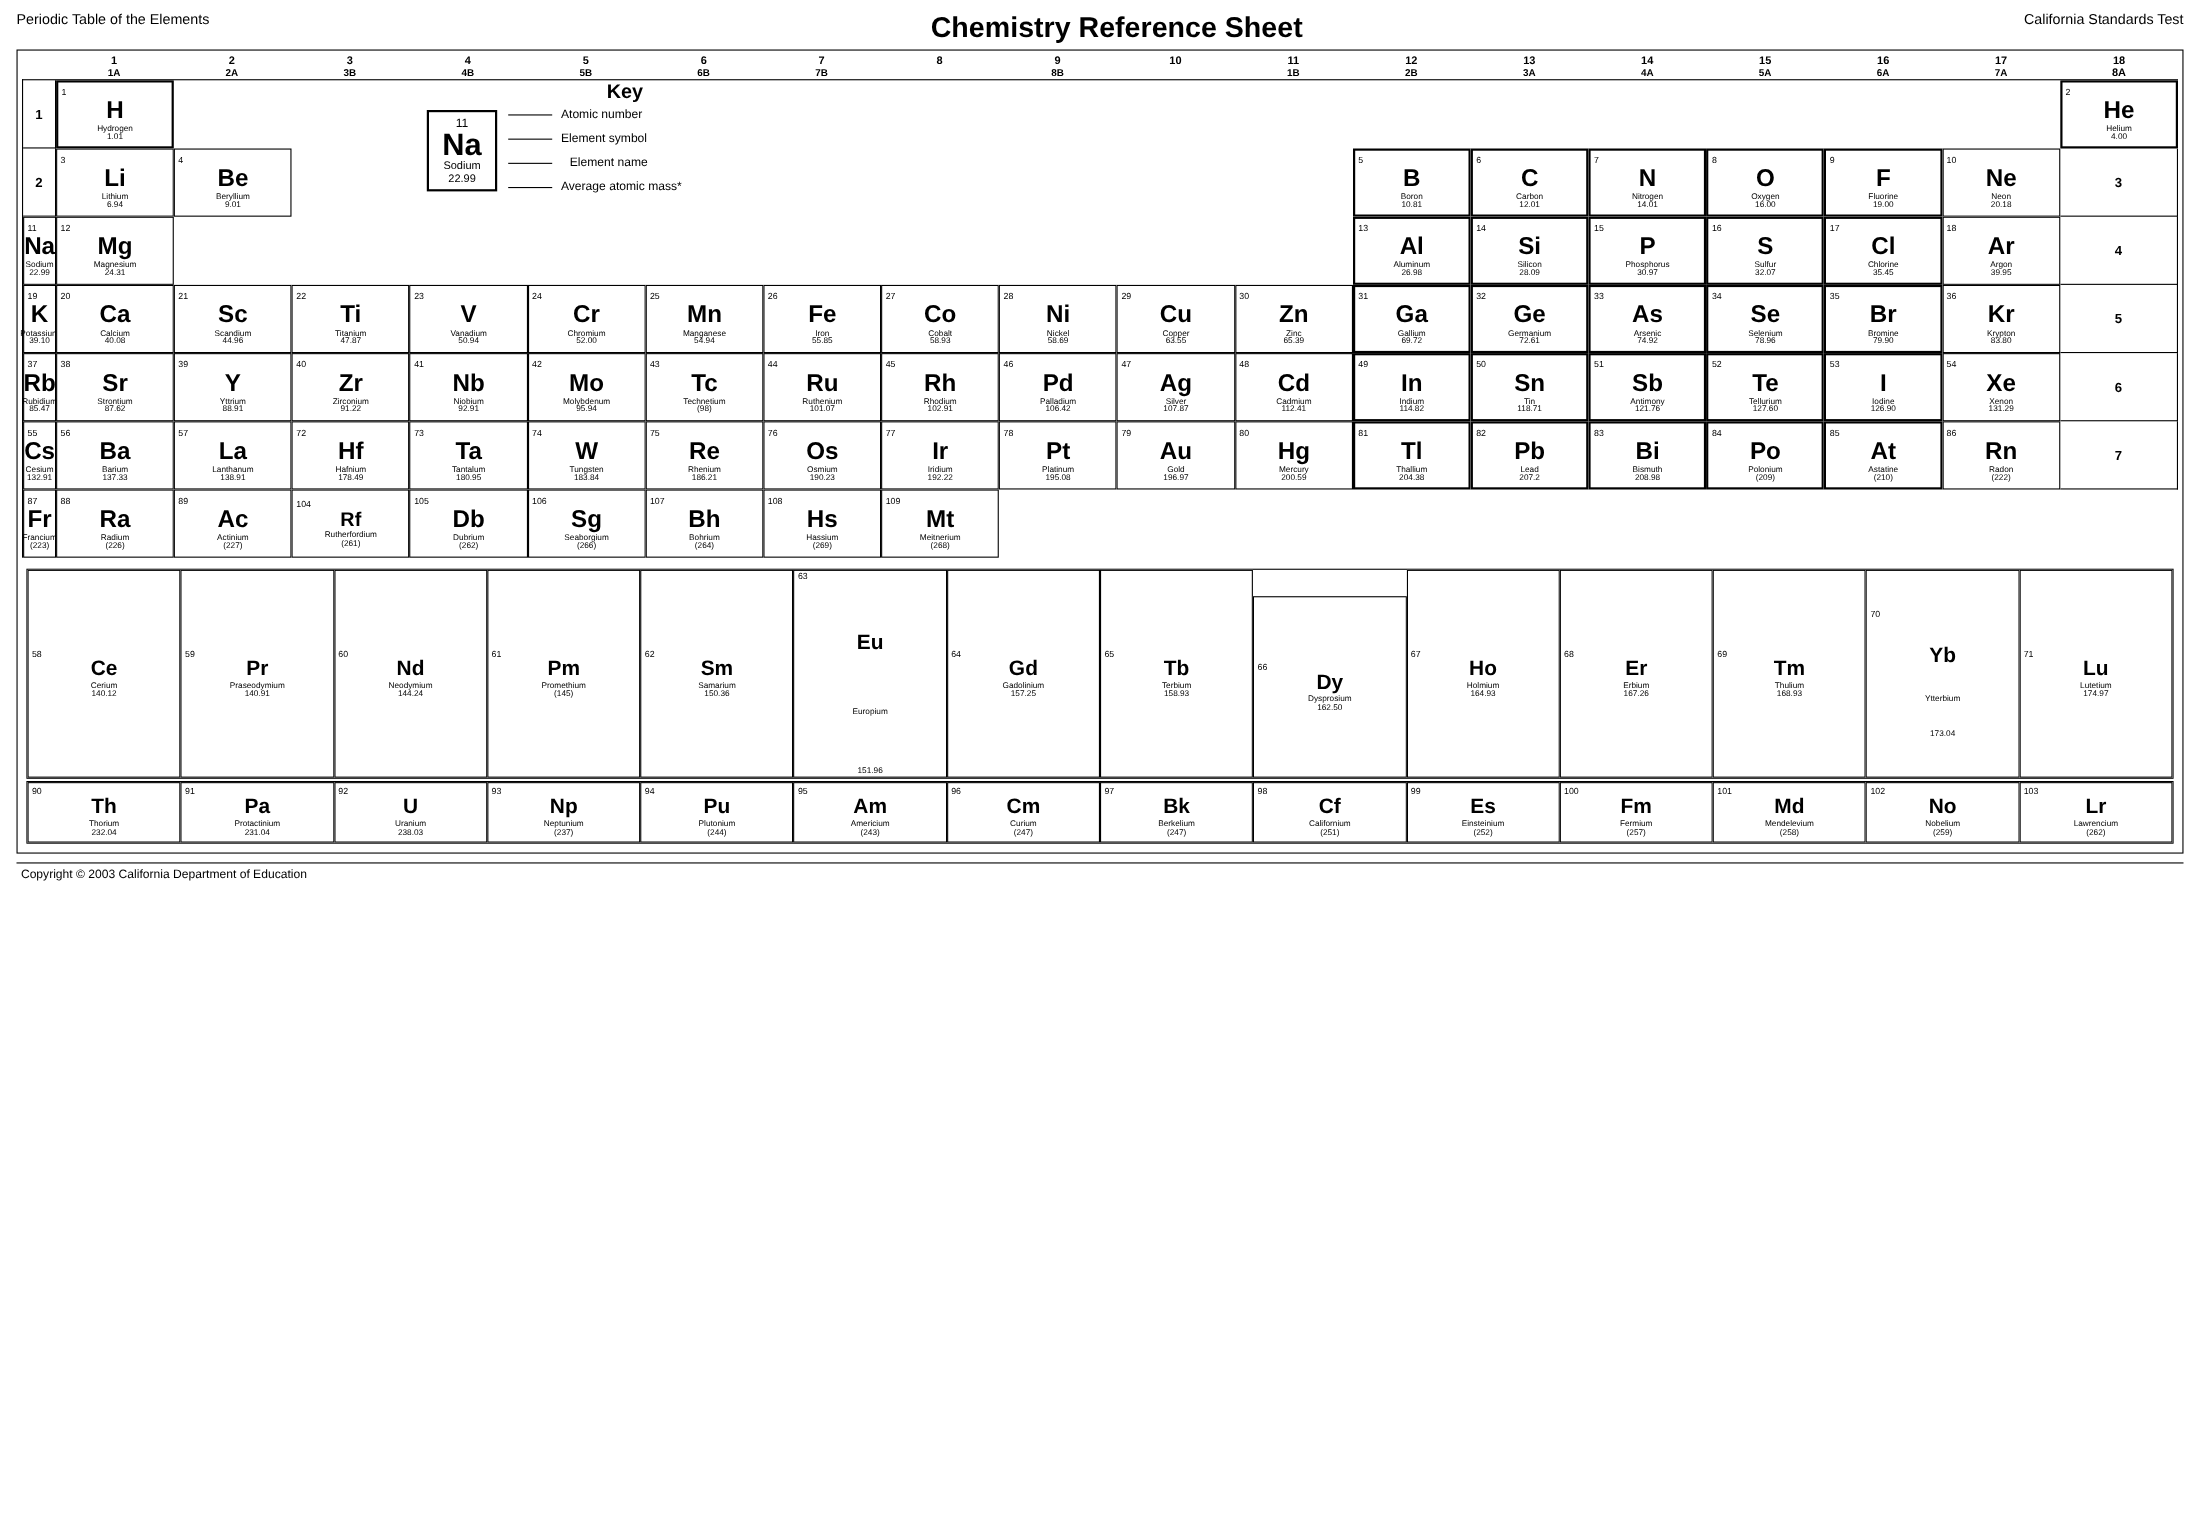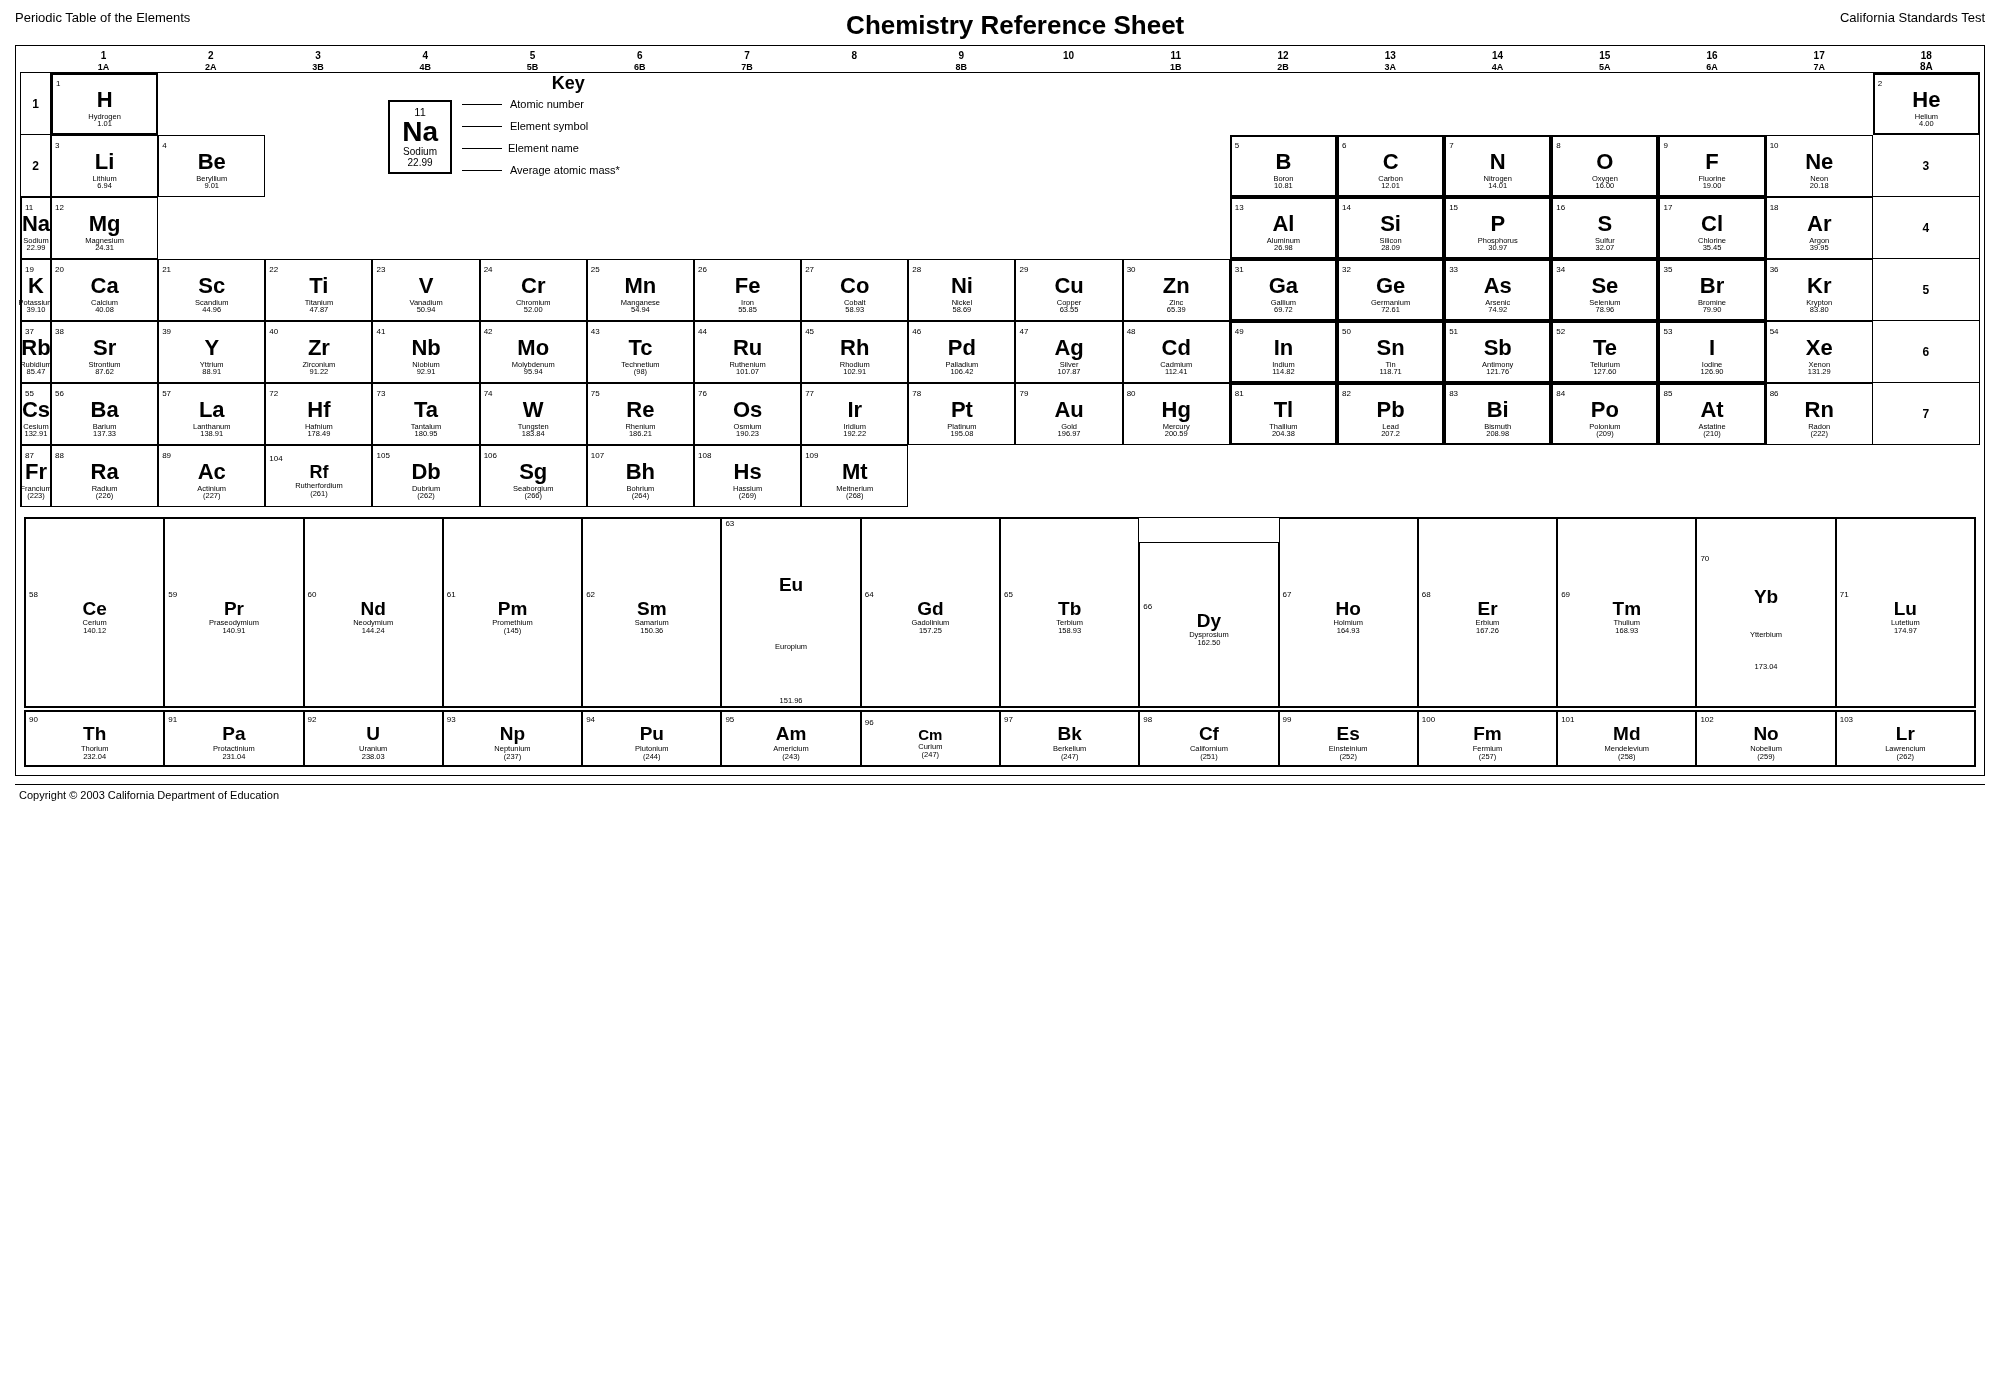--- a/index.html
+++ b/index.html
@@ -148,21 +148,21 @@
         </div>
         <div style="display:flex; flex-direction:column; gap:10px; font-size:11px;">
           <div style="display:flex; align-items:center; gap:4px;">
             <span style="display:inline-block; width:40px; border-bottom:1px solid #000; margin-right:4px;"></span>
             <span>Atomic number</span>
           </div>
           <div style="display:flex; align-items:center; gap:4px;">
             <span style="display:inline-block; width:40px; border-bottom:1px solid #000; margin-right:4px;"></span>
             <span>Element symbol</span>
           </div>
-          <div style="display:flex; align-items:center; gap:2px;">
+          <div style="display:flex; align-items:center; gap:12px;">
             <span style="display:inline-block; width:40px; border-bottom:1px solid #000; margin-right:4px;"></span>
             <span>Element name</span>
           </div>
           <div style="display:flex; align-items:center; gap:4px;">
             <span style="display:inline-block; width:40px; border-bottom:1px solid #000; margin-right:4px;"></span>
             <span>Average atomic mass*</span>
           </div>
         </div>
       </div>
     </div>
@@ -792,21 +792,21 @@
             <span class="elem-mass">(244)</span>
       </div>
       <div class="element-cell" style="min-height:55px;">
         <span class="elem-number">95</span>
             <span class="elem-symbol" style="font-size:19px;">Am</span>
             <span class="elem-name">Americium</span>
             <span class="elem-mass">(243)</span>
       </div>
       <div class="element-cell" style="min-height:55px;">
         <span class="elem-number">96</span>
-            <span class="elem-symbol" style="font-size:15px;">Cm</span>
+            <span class="elem-symbol" style="font-size:19px;">Cm</span>
             <span class="elem-name">Curium</span>
             <span class="elem-mass">(247)</span>
       </div>
       <div class="element-cell" style="min-height:55px;">
         <span class="elem-number">97</span>
             <span class="elem-symbol" style="font-size:19px;">Bk</span>
             <span class="elem-name">Berkelium</span>
             <span class="elem-mass">(247)</span>
       </div>
       <div class="element-cell" style="min-height:55px;">

